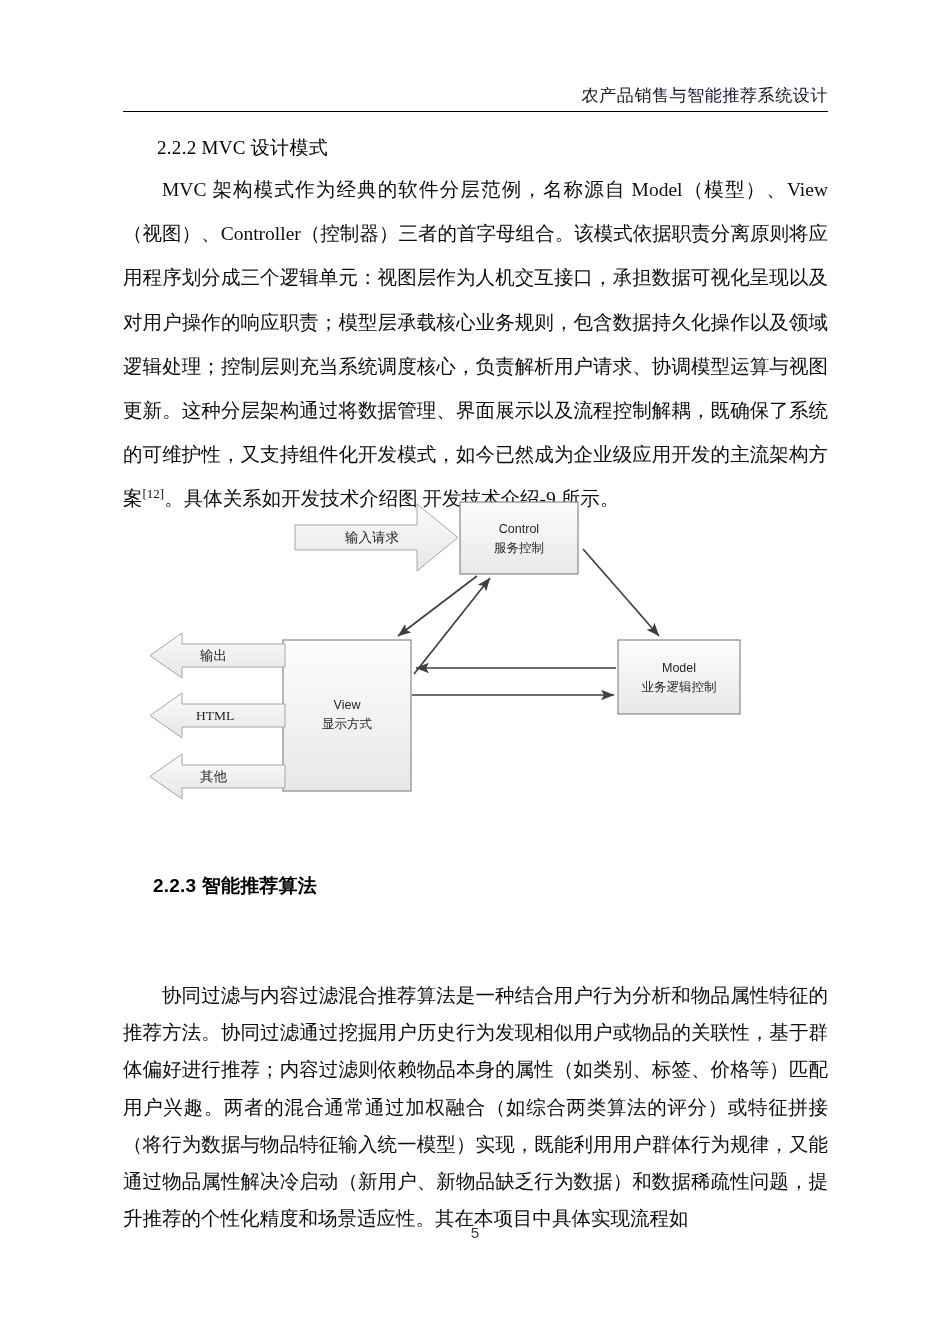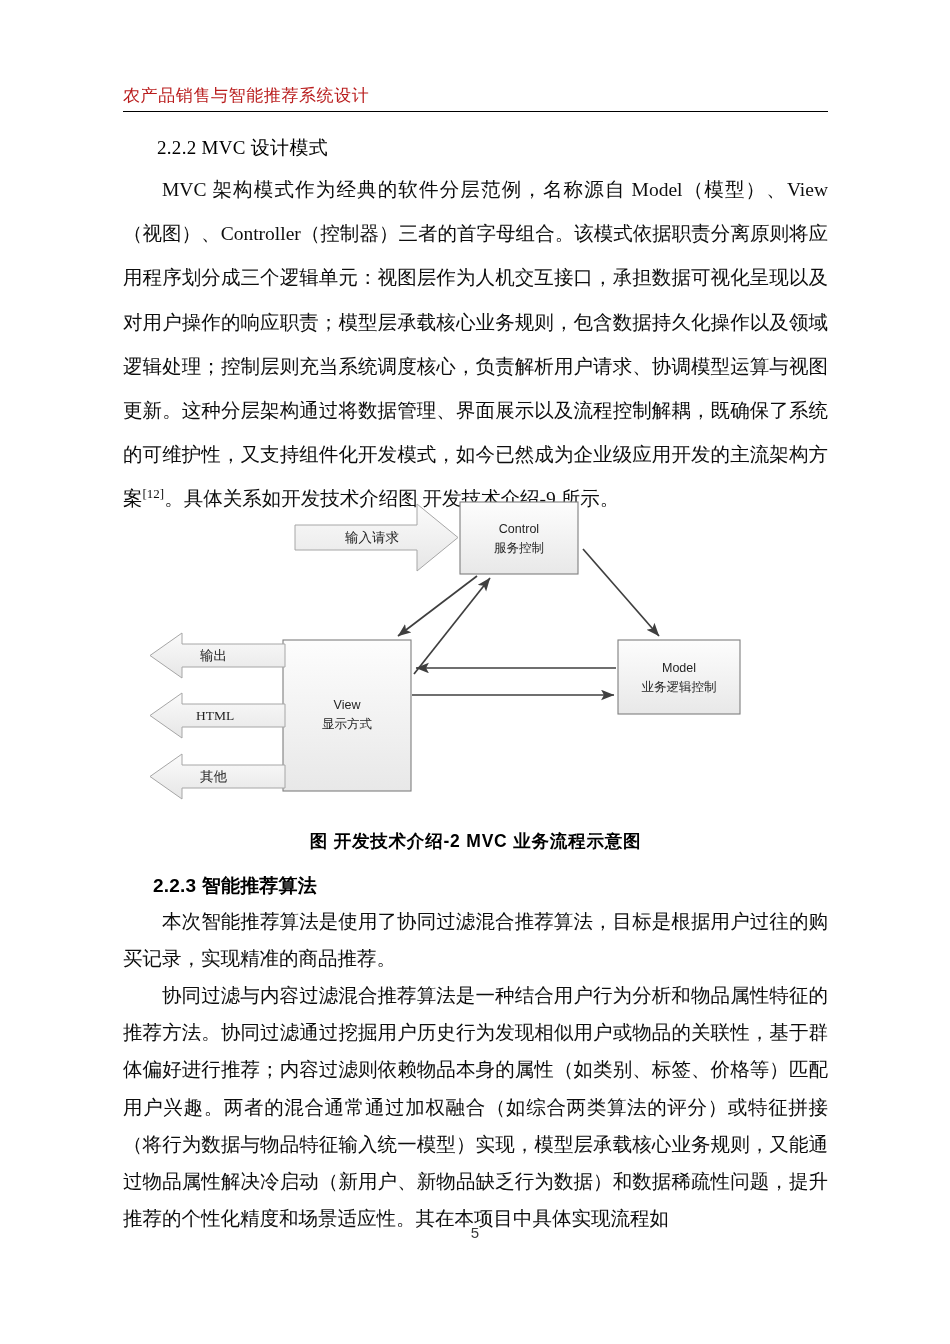--- a/index.html
+++ b/index.html
@@ -22,24 +22,24 @@
     width: 950px;
     height: 1344px;
   }
 
   
   .header {
     position: absolute;
     left: 123px;
     top: 84px;
     width: 705px;
-    text-align: left;
+    text-align: right;
     font-size: 17px;
     letter-spacing: 0.6px;
-    color: #b91c1c;
+    color: #0f172a;
     font-family: "Liberation Serif", "DejaVu Serif", serif;
   }
   .header-rule {
     position: absolute;
     left: 123px;
     top: 111px;
     width: 705px;
     height: 0;
     border-top: 1.6px solid #000;
   }
@@ -209,22 +209,20 @@
       <line x1="274" y1="182" x2="350" y2="86" stroke="#3f3f3f" stroke-width="1.7" marker-end="url(#ah)"></line>
 
       <line x1="443" y1="57" x2="519" y2="144" stroke="#3f3f3f" stroke-width="1.7" marker-end="url(#ah)"></line>
 
       <line x1="476" y1="176" x2="276" y2="176" stroke="#3f3f3f" stroke-width="1.7" marker-end="url(#ah)"></line>
 
       <line x1="272" y1="203" x2="474" y2="203" stroke="#3f3f3f" stroke-width="1.7" marker-end="url(#ah)"></line>
     </svg>
   </div>
 
-  <div class="fig-caption">图 开发技术介绍-2 MVC 业务流程示意图</div>
 
   <div class="h3-sans" style="top:873px;">2.2.3 智能推荐算法</div>
 
-  <div class="para para-tight" style="top:903px;">本次智能推荐算法是使用了协同过滤混合推荐算法，目标是根据用户过往的购买记录，实现精准的商品推荐。</div>
-  <div class="para para-tight" style="top:977px;">协同过滤与内容过滤混合推荐算法是一种结合用户行为分析和物品属性特征的推荐方法。协同过滤通过挖掘用户历史行为发现相似用户或物品的关联性，基于群体偏好进行推荐；内容过滤则依赖物品本身的属性（如类别、标签、价格等）匹配用户兴趣。两者的混合通常通过加权融合（如综合两类算法的评分）或特征拼接（将行为数据与物品特征输入统一模型）实现，模型层承载核心业务规则，又能通过物品属性解决冷启动（新用户、新物品缺乏行为数据）和数据稀疏性问题，提升推荐的个性化精度和场景适应性。其在本项目中具体实现流程如</div>
+  <div class="para para-tight" style="top:977px;">协同过滤与内容过滤混合推荐算法是一种结合用户行为分析和物品属性特征的推荐方法。协同过滤通过挖掘用户历史行为发现相似用户或物品的关联性，基于群体偏好进行推荐；内容过滤则依赖物品本身的属性（如类别、标签、价格等）匹配用户兴趣。两者的混合通常通过加权融合（如综合两类算法的评分）或特征拼接（将行为数据与物品特征输入统一模型）实现，既能利用用户群体行为规律，又能通过物品属性解决冷启动（新用户、新物品缺乏行为数据）和数据稀疏性问题，提升推荐的个性化精度和场景适应性。其在本项目中具体实现流程如</div>
 
   <div class="page-number">5</div>
 
 </div>
 
 </body></html>

